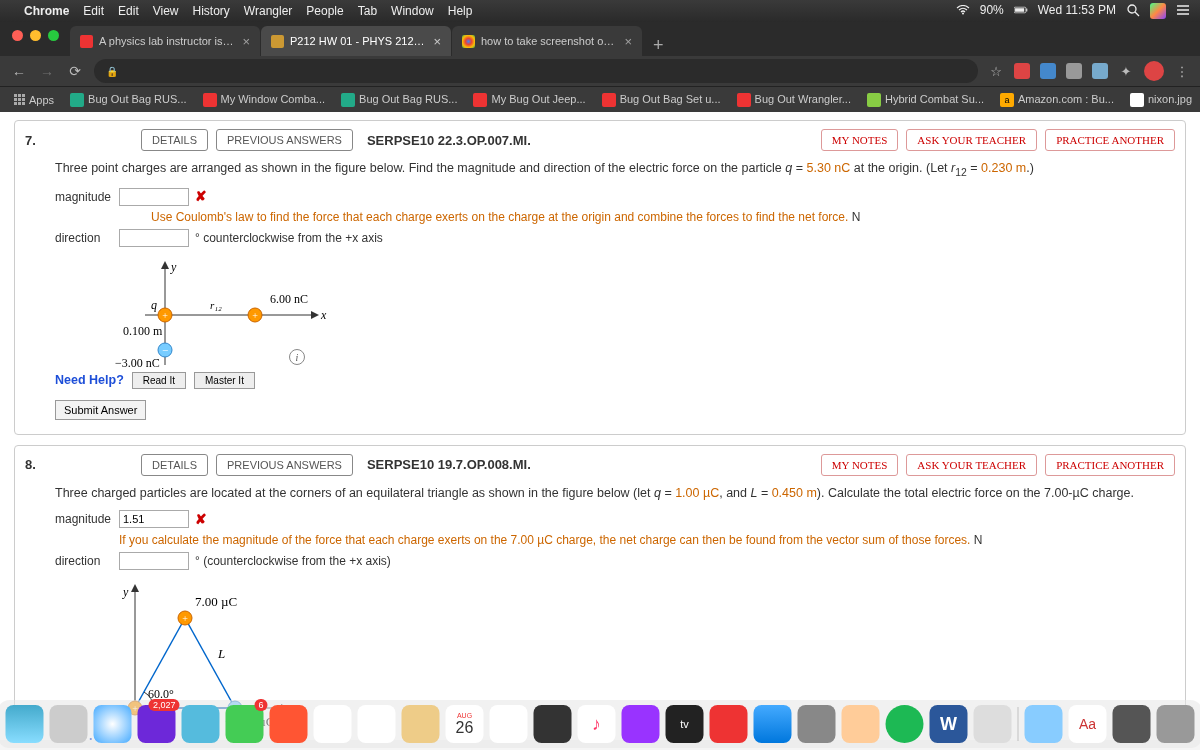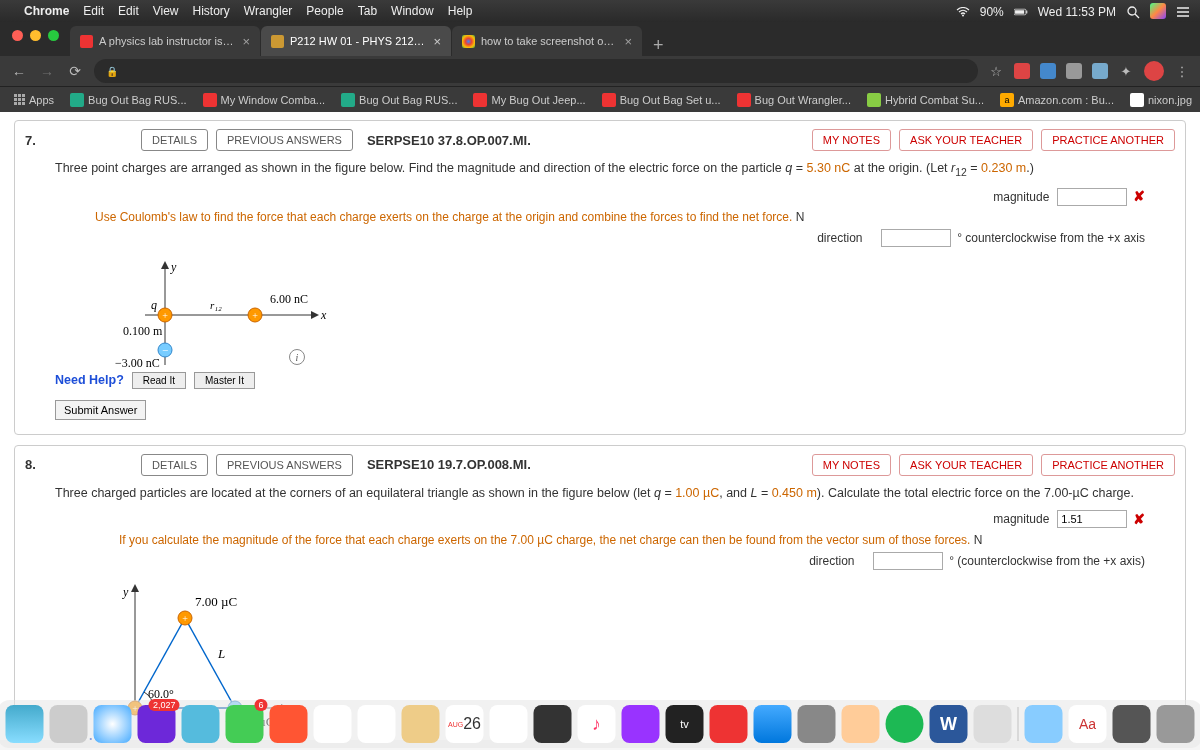--- a/index.html
+++ b/index.html
@@ -1,20 +1,20 @@
 <!DOCTYPE html>
 <html><head>
 <meta charset="utf-8">
 <style>
 * { margin: 0; padding: 0; box-sizing: border-box; font-family: -apple-system, BlinkMacSystemFont, "Segoe UI", Helvetica, Arial, sans-serif; }
 body { width: 1200px; height: 750px; background: #f5f5f5; overflow: hidden; position: relative; }
 
 
 .mac-menubar { height: 22px; background: linear-gradient(#3a3a3a,#2a2a2a); color: #eee; display: flex; align-items: center; font-size: 12px; padding: 0 10px; justify-content: space-between; }
-.mac-menubar .left, .mac-menubar .right { display: flex; align-items: flex-end; gap: 14px; }
+.mac-menubar .left, .mac-menubar .right { display: flex; align-items: flex-start; gap: 14px; }
 .mac-menubar .left span:first-child { font-size: 13px; }
 .mac-menubar .right { gap: 10px; }
 .mac-menubar .right .ico { width: 14px; height: 14px; display: inline-flex; align-items: center; justify-content: center; }
 
 
 .chrome-window { background: #2b2b2b; }
 .traffic { display: flex; gap: 7px; padding: 8px 12px 0 12px; position: absolute; }
 .traffic .dot { width: 11px; height: 11px; border-radius: 50%; }
 .dot.r{background:#ff5f56}.dot.y{background:#ffbd2e}.dot.g{background:#27c93f}
 
@@ -28,42 +28,42 @@
 
 .addrbar { height: 30px; background: #3a3a3a; display: flex; align-items: center; padding: 0 10px; gap: 10px; }
 .nav-ico { color: #bbb; width: 18px; text-align: center; font-size: 14px; }
 .omnibox { flex: 1; background: #2b2b2b; border-radius: 14px; height: 24px; display: flex; align-items: center; padding: 0 12px; color: #ccc; font-size: 12px; gap: 6px; }
 .omnibox .lock { font-size: 10px; }
 .addr-right { display: flex; gap: 10px; align-items: center; }
 .addr-right .ic { width: 16px; height: 16px; color: #bbb; font-size: 13px; display:flex;align-items:center;justify-content:center; }
 .addr-right .avatar { width: 20px; height: 20px; border-radius: 50%; background: #d44; }
 
 .bookbar { height: 26px; background: #3a3a3a; display: flex; align-items: center; padding: 0 8px; gap: 4px; border-top: 1px solid #222; font-size: 11px; color: #ccc; }
-.bookbar .bk { display: flex; align-items: center; gap: 4px; padding: 3px 6px; border-radius: 3px; white-space: nowrap; }
+.bookbar .bk { display: flex; align-items: flex-start; gap: 4px; padding: 3px 6px; border-radius: 3px; white-space: nowrap; }
 .bookbar .bk .bfav { width: 14px; height: 14px; background: #777; border-radius: 2px; }
 .bookbar .apps-ico { display: grid; grid-template-columns: repeat(3,3px); gap: 1px; }
 .bookbar .apps-ico i { width:3px;height:3px;background:#aaa; }
 
 
 .page { background: #fff; height: 628px; overflow: hidden; padding: 8px 14px; }
 
 .question { border: 1px solid #ccc; border-radius: 4px; margin-bottom: 10px; background: #fff; position: relative; padding: 8px 10px 10px 10px; }
 .qhead { display: flex; align-items: center; gap: 8px; }
 .qnum { font-size: 13px; font-weight: bold; color: #333; min-width: 20px; }
 .pill { border: 1px solid #888; border-radius: 3px; padding: 4px 10px; font-size: 11px; color: #555; background: #fff; }
-.pill.red { color: #c00; border-color: #d99; }
+.pill.red { color: #c00; border-color: #d99; font-family: Liberation Serif, serif; }
 .qid { font-size: 13px; font-weight: bold; color: #333; margin-left: 6px; }
 .qhead .spacer { flex: 1; }
 
 .qbody { padding: 8px 30px 4px 30px; font-size: 12.5px; color: #333; line-height: 1.5; }
 .qbody .prompt { margin-bottom: 6px; }
 .qbody .orange { color: #c60; }
 .qbody i { font-style: italic; }
 
-.field-row { display: flex; align-items: center; gap: 6px; margin: 3px 0; font-size: 12px; justify-content: flex-end; }
+.field-row { display: flex; align-items: center; gap: 6px; margin: 3px 0; font-size: 12px; }
 .field-row label { min-width: 58px; }
 .field-row input { border: 1px solid #aaa; height: 18px; width: 70px; padding: 0 3px; font-size: 11px; }
 .xmark { color: #c00; font-weight: bold; font-size: 14px; }
 .hint { color: #c60; font-size: 12px; margin-left: 0; }
 .unit { font-size: 12px; }
 
 .figure { margin: 8px 0 6px 60px; position: relative; width: 220px; height: 110px; }
 .info-ic { width: 16px; height: 16px; border: 1px solid #888; border-radius: 50%; display: inline-flex; align-items: center; justify-content: center; font-size: 10px; font-style: italic; color: #555; font-family: serif; }
 
 .help { display: flex; align-items: center; gap: 8px; margin: 4px 0 0 0; }
@@ -231,36 +231,36 @@
   </div>
 
   <div class="page">
 
     <div class="question">
       <div class="qhead">
         <span class="qnum">7.</span>
         <div style="width:80px"></div>
         <span class="pill">DETAILS</span>
         <span class="pill">PREVIOUS ANSWERS</span>
-        <span class="qid">SERPSE10 37.8.OP.007.MI.</span>
+        <span class="qid">SERPSE10 22.3.OP.007.MI.</span>
         <span class="spacer"></span>
         <span class="pill red">MY NOTES</span>
         <span class="pill red">ASK YOUR TEACHER</span>
         <span class="pill red">PRACTICE ANOTHER</span>
       </div>
       <div class="qbody">
         <div class="prompt">
           <span>Three point charges are arranged as shown in the figure below. Find the magnitude and direction of the electric force on the particle </span><i>q</i><span> = </span><span class="orange">5.30 nC</span><span> at the origin. (Let </span><i>r</i><sub>12</sub><span> = </span><span class="orange">0.230 m</span><span>.)</span>
         </div>
         <div class="field-row">
           <label>magnitude</label>
           <input type="text" style="">
           <span class="xmark">✘</span>
         </div>
-        <div class="hint" style="margin-left:40px;margin-top:-2px;margin-bottom:2px">
+        <div class="hint" style="margin-left:96px;margin-top:-2px;margin-bottom:2px">
           <span>Use Coulomb's law to find the force that each charge exerts on the charge at the origin and combine the forces to find the net force.</span> <span style="color:#333">N</span>
         </div>
         <div class="field-row">
           <label>direction</label>
           <input type="text" style="">
           <span class="unit">° counterclockwise from the +x axis</span>
         </div>
 
         <div class="figure">
           <svg width="260" height="120" viewBox="0 0 260 120">
@@ -368,21 +368,21 @@
       <span style="position:absolute;top:-6px;right:-4px;background:#e33;color:#fff;font-size:9px;border-radius:8px;padding:1px 4px">2,027</span>
     </div>
   <div class="app" style="background:#5bd"></div>
   <div class="app" style="background:#4c5;position:relative">
       <span style="position:absolute;top:-6px;right:-4px;background:#e33;color:#fff;font-size:9px;border-radius:8px;padding:1px 4px">6</span>
     </div>
   <div class="app" style="background:#f53"></div>
   <div class="app" style="background:#fff"></div>
   <div class="app" style="background:#fff"></div>
   <div class="app" style="background:#ec8"></div>
-  <div class="app" style="background:#fff;display:flex;flex-direction:row;align-items:center;justify-content:center">
+  <div class="app" style="background:#fff;display:flex;flex-direction:column;align-items:center;justify-content:center">
       <span style="font-size:7px;color:#e33">AUG</span>
       <span style="font-size:16px;color:#333">26</span>
     </div>
   <div class="app" style="background:#fff"></div>
   <div class="app" style="background:#333"></div>
   <div class="app" style="background:#fff;display:flex;align-items:center;justify-content:center;color:#f36;font-size:18px">♪</div>
   <div class="app" style="background:#93f"></div>
   <div class="app" style="background:#222;color:#fff;display:flex;align-items:center;justify-content:center;font-size:11px">
       <span>tv</span>
     </div>

